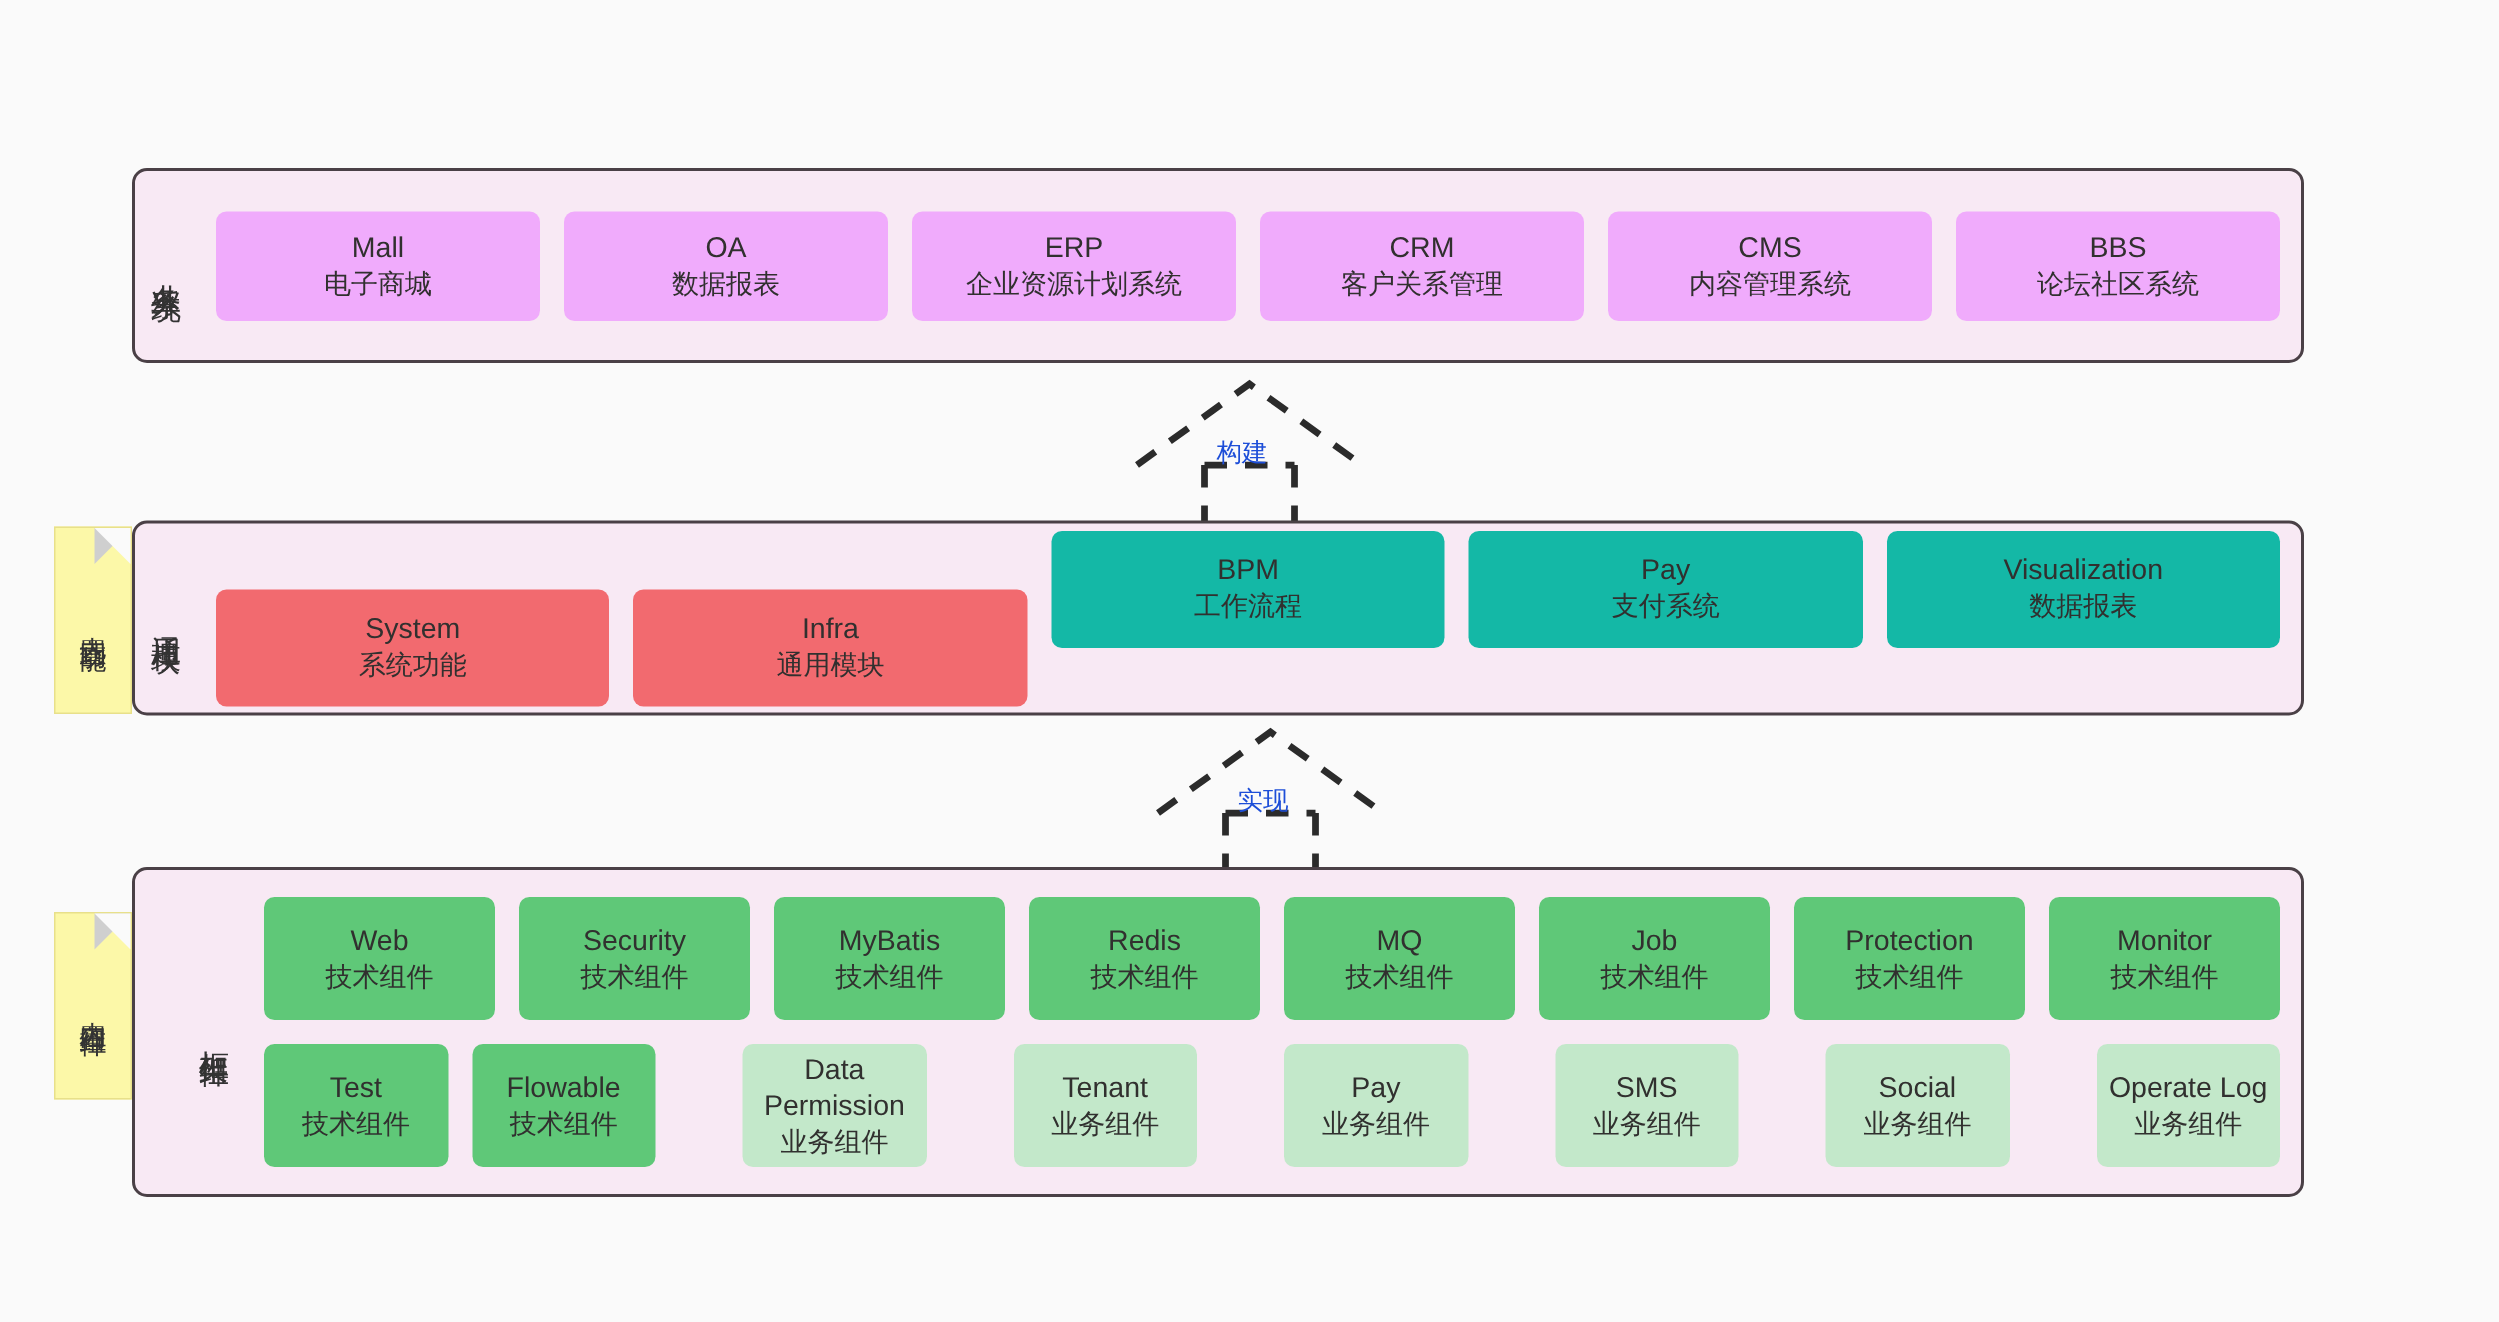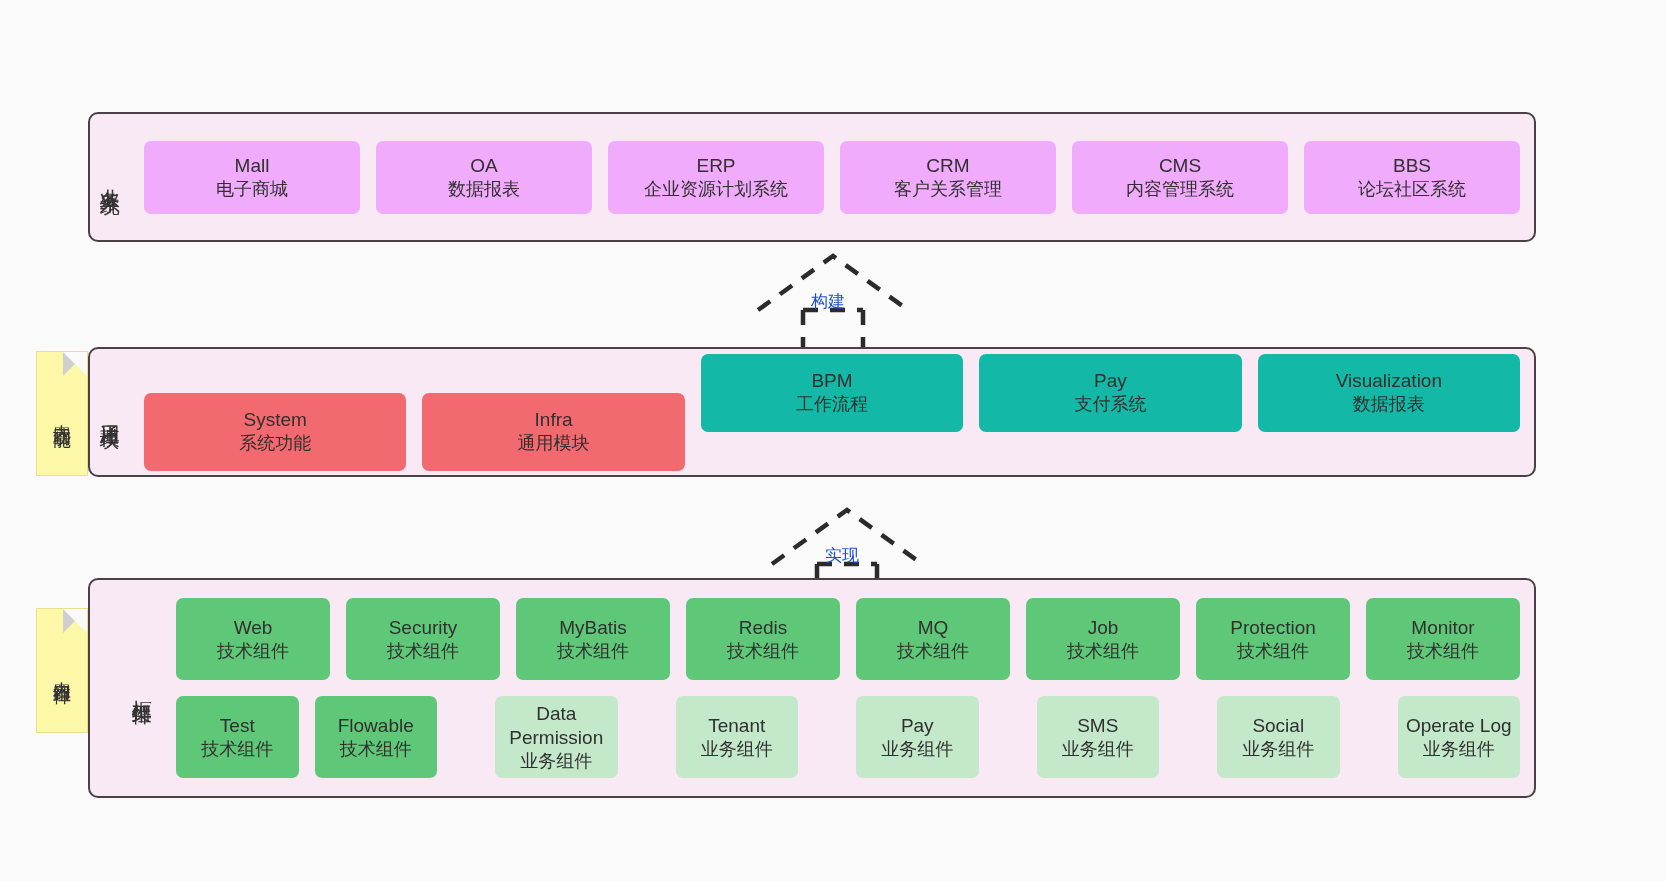--- a/index.html
+++ b/index.html
@@ -123,21 +123,21 @@
   .arrow-label {
     position: absolute;
     font-size: 17px;
     color: #1d4ed8;
     background: transparent;
     white-space: nowrap;
     user-select: none;
   }
   #arrow-build { left: 748px; top: 248px; width: 170px; height: 100px; }
   #arrow-build .arrow-label { left: 63px; top: 42px; }
-  #arrow-impl  { left: 762px; top: 502px; width: 170px; height: 100px; font-family: Liberation Mono, monospace; }
+  #arrow-impl  { left: 762px; top: 480px; width: 170px; height: 100px; font-family: Liberation Mono, monospace; }
   #arrow-impl  .arrow-label { left: 63px; top: 42px; }
 </style>
 </head>
 <body>
 
 <div id="stage">
 
   <div class="layer" id="layer-business">
     <div class="layer-label">业务系统</div>
     <div class="layer-body">

